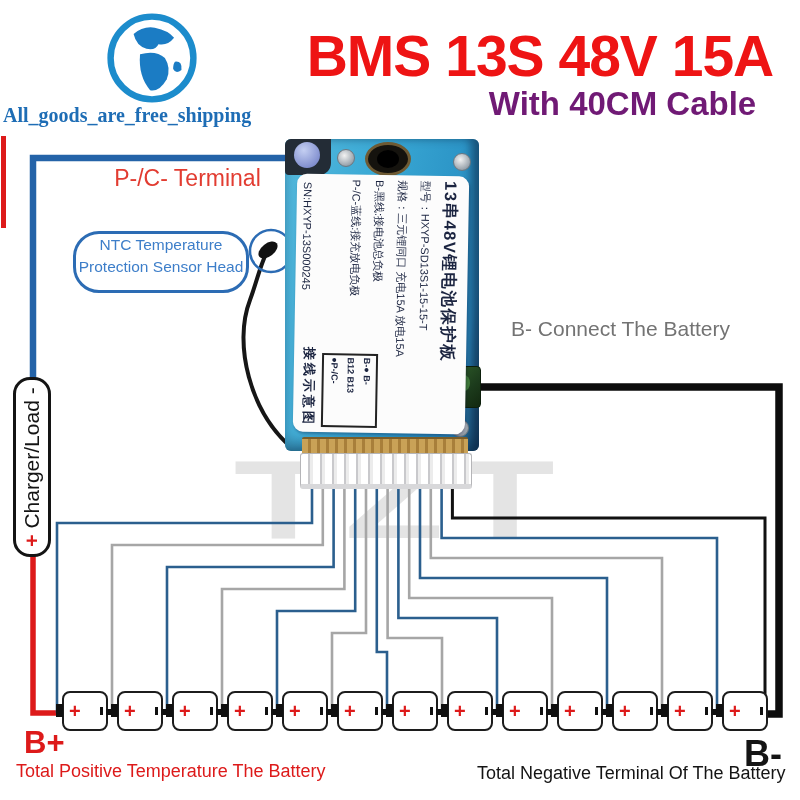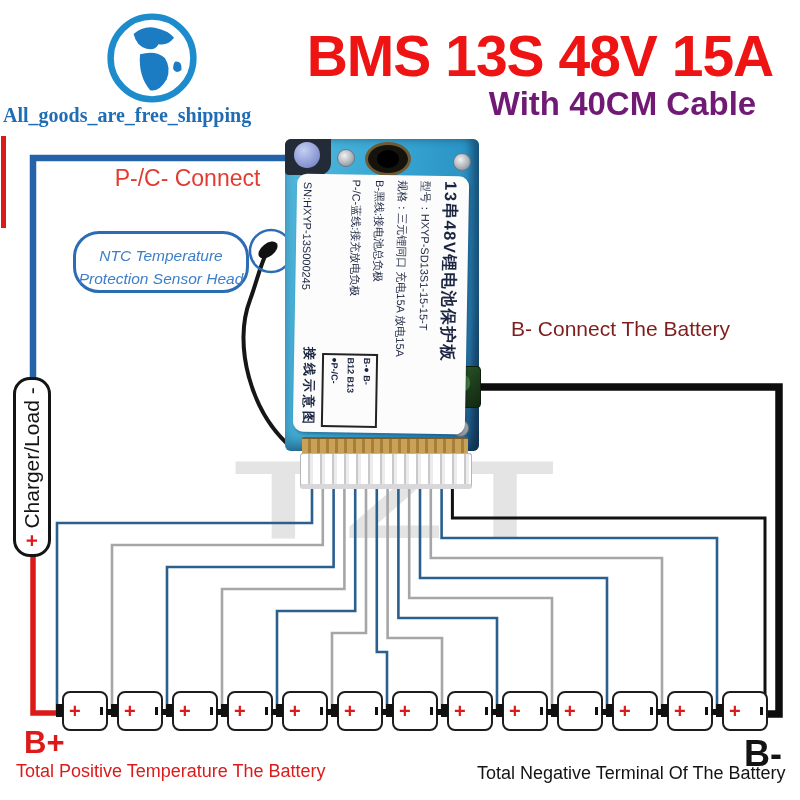--- a/index.html
+++ b/index.html
@@ -18,23 +18,23 @@
   
   #logo{left:0;top:6px;width:300px;z-index:4;}
   #globe{position:absolute;left:106px;top:6px;width:92px;height:92px;}
   #tagline{position:absolute;left:3px;top:98px;width:294px;
     font-family:"Liberation Serif",serif;font-weight:bold;font-size:20px;color:#1e6db5;white-space:nowrap;}
   #left-red-artifact{left:1px;top:136px;width:5px;height:92px;background:#dd1a1a;z-index:2;}
   
   #pc-connect{left:70px;top:164px;width:235px;text-align:center;font-size:23px;color:#e23c31;
     line-height:1.3;z-index:4;}
   #ntc-callout{left:73px;top:231px;width:170px;height:56px;border:3px solid #2c6cb4;border-radius:26px;
-    background:#fff;display:flex;flex-direction:column;justify-content:flex-end;align-items:center;
-    font-size:15.5px;color:#3d7ec9;line-height:1.45;z-index:4;font-style:italic;}
-  #bminus-connect{left:468px;top:316px;width:305px;text-align:center;font-size:21px;color:#7f1d1d;
+    background:#fff;display:flex;flex-direction:column;justify-content:flex-start;align-items:center;
+    font-size:15.5px;color:#3d7ec9;line-height:1.45;z-index:4;}
+  #bminus-connect{left:468px;top:316px;width:305px;text-align:center;font-size:21px;color:#737373;
     line-height:1.25;z-index:4;}
   
   #charger-load-box{left:13px;top:377px;width:32px;height:174px;border:3px solid #141414;border-radius:17px;
     background:#fff;z-index:4;}
   #charger-load-text{position:absolute;left:-71px;top:71px;width:174px;height:32px;line-height:32px;
     transform:rotate(-90deg);text-align:center;font-size:21px;color:#141414;white-space:nowrap;}
   #charger-load-text .plus{color:#dd1a1a;font-weight:bold;}
   
   #board{left:285px;top:139px;width:194px;height:312px;border-radius:6px;z-index:3;
     background:linear-gradient(100deg,#55bade 0%,#39a8d4 40%,#2c95c7 72%,#2a86ba 88%,#1c4a6e 99%);
@@ -124,21 +124,21 @@
   </svg>
   <div id="tagline">All_goods_are_free_shipping</div>
 </div>
 
 <div class="abs" id="left-red-artifact"></div>
 
 <div class="abs" id="page-title" style="color: rgb(238, 20, 20); margin-top: 11px;">BMS 13S 48V 15A</div>
 <div class="abs" id="page-subtitle" style="color: #701a75;">With 40CM Cable</div>
 
 <div class="abs" id="pc-connect">
-  <div>P-/C- Connect</div>
+  <div>P-/C- Terminal</div>
 </div>
 
 <div class="abs" id="ntc-callout">
   <div>NTC Temperature</div>
   <div>Protection Sensor Head</div>
 </div>
 
 <div class="abs" id="bminus-connect">
   <div>B- Connect The Battery</div>
 </div>

